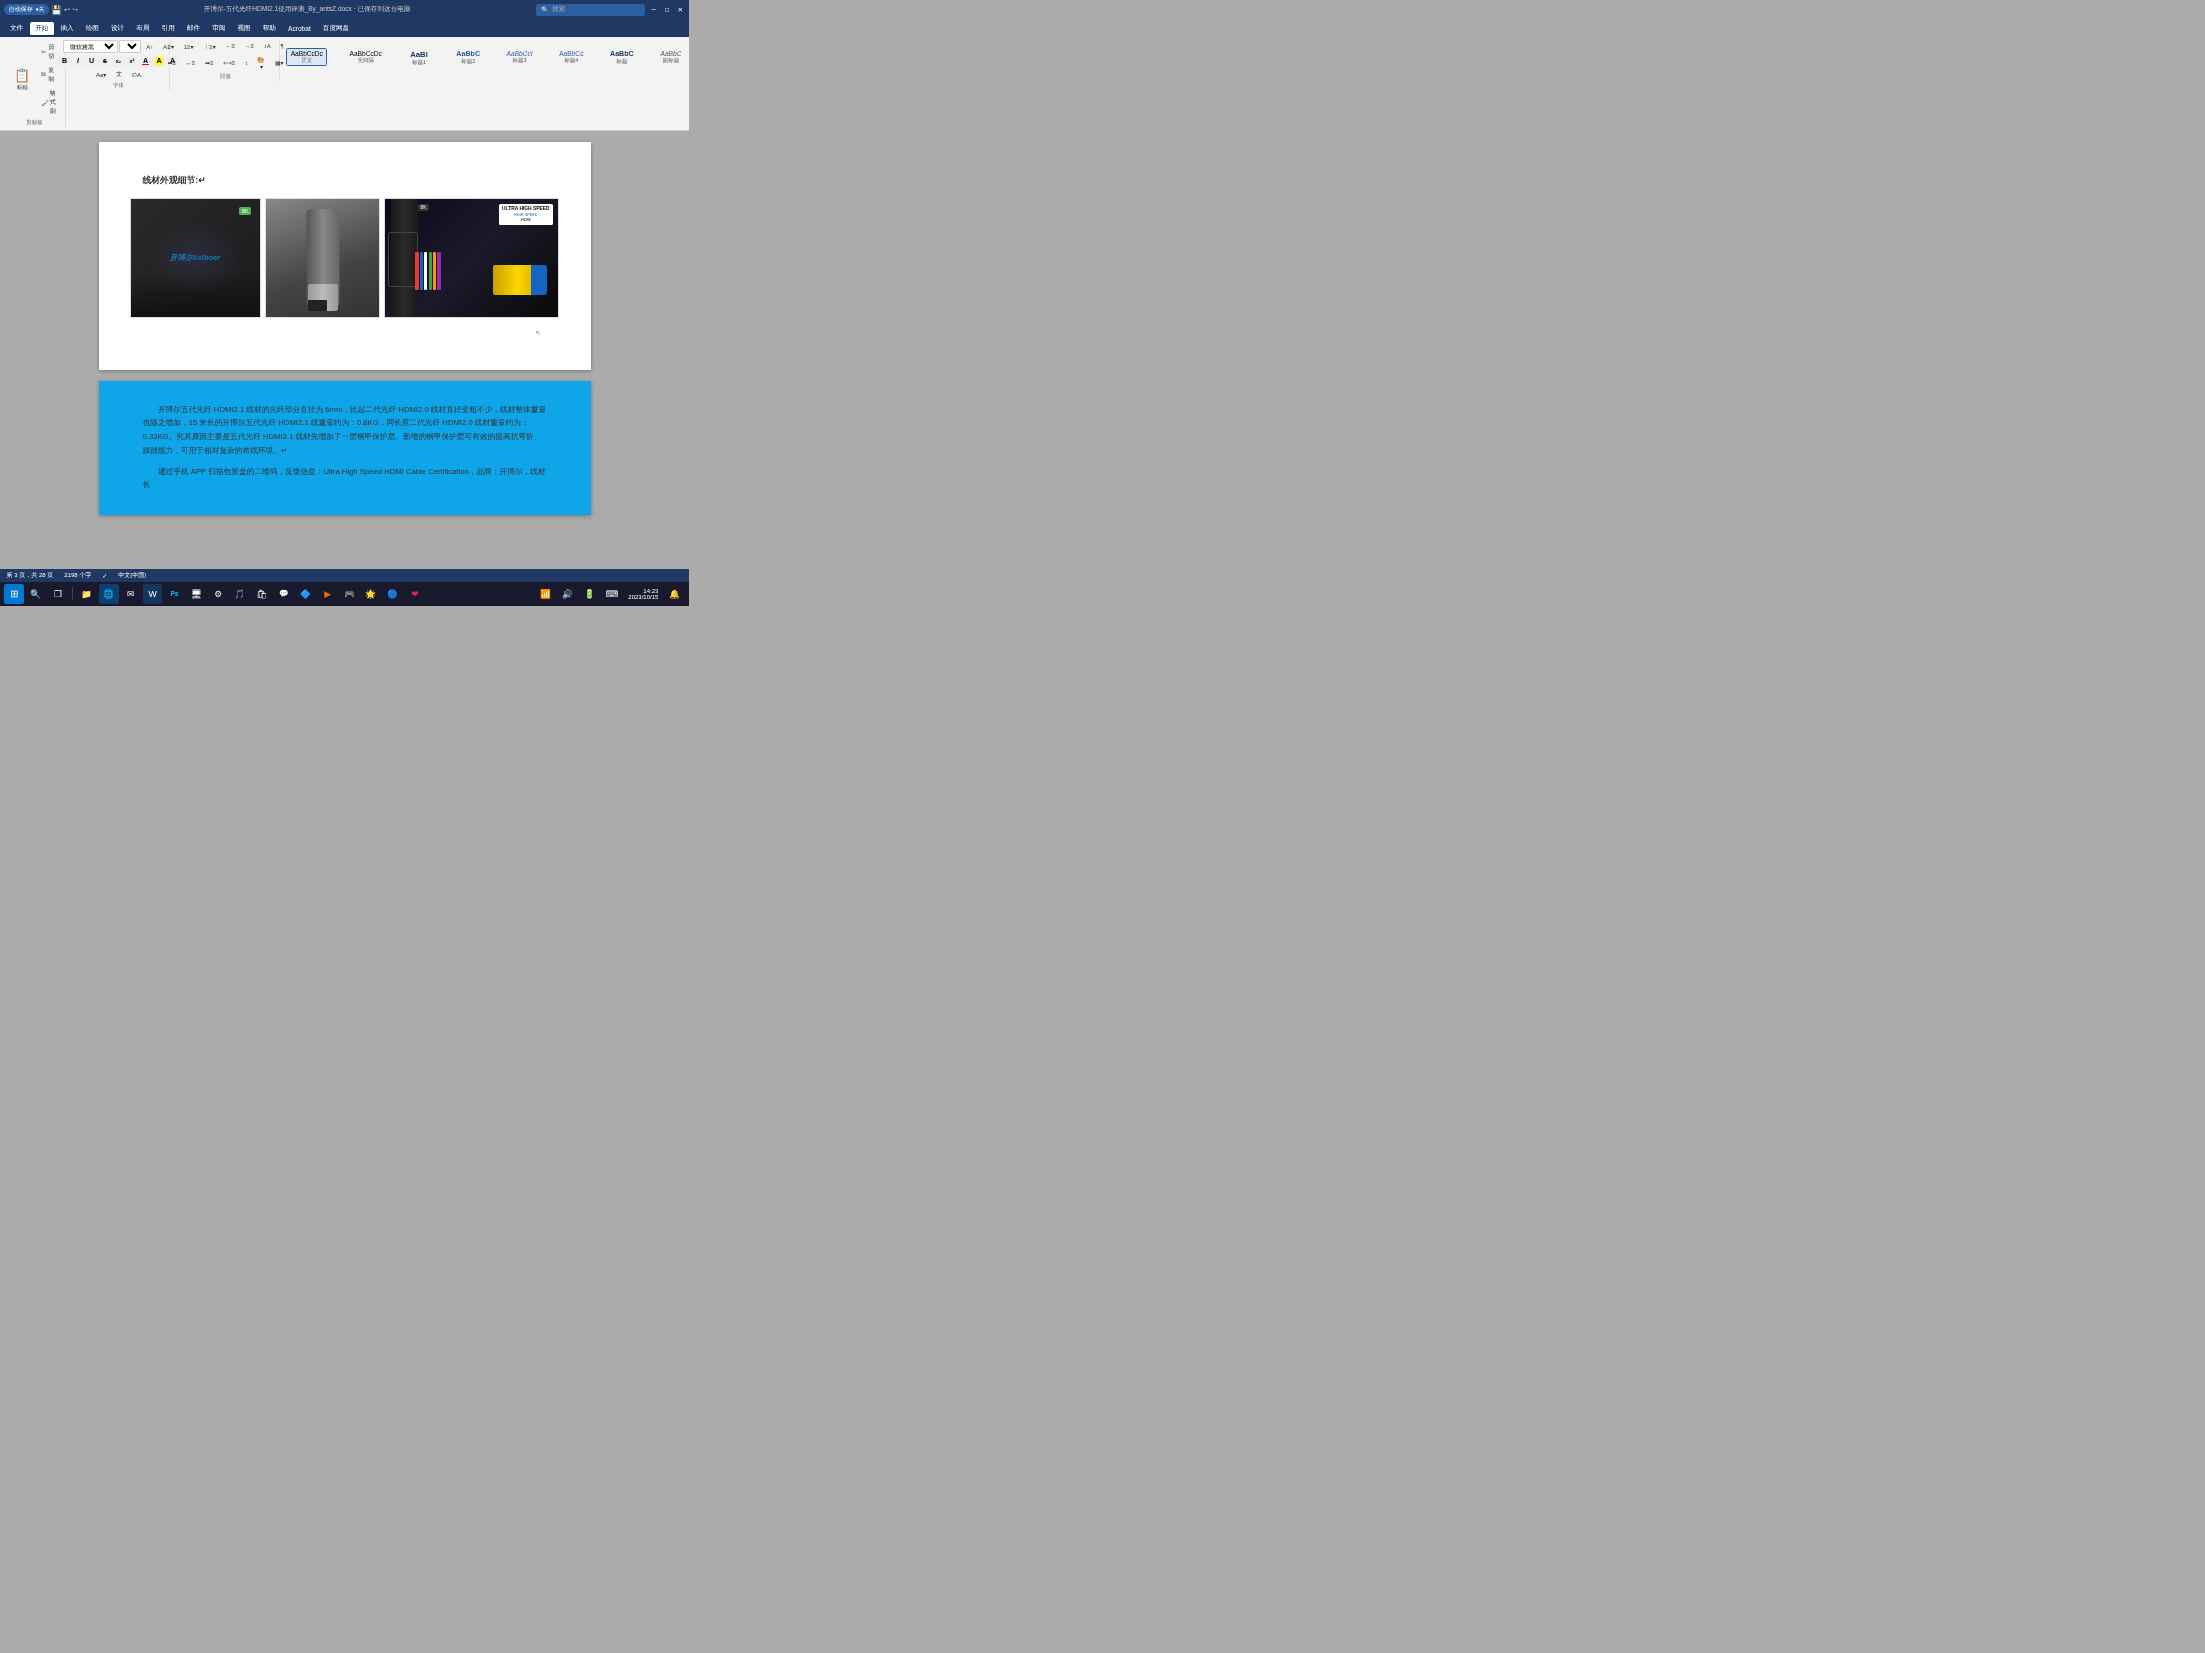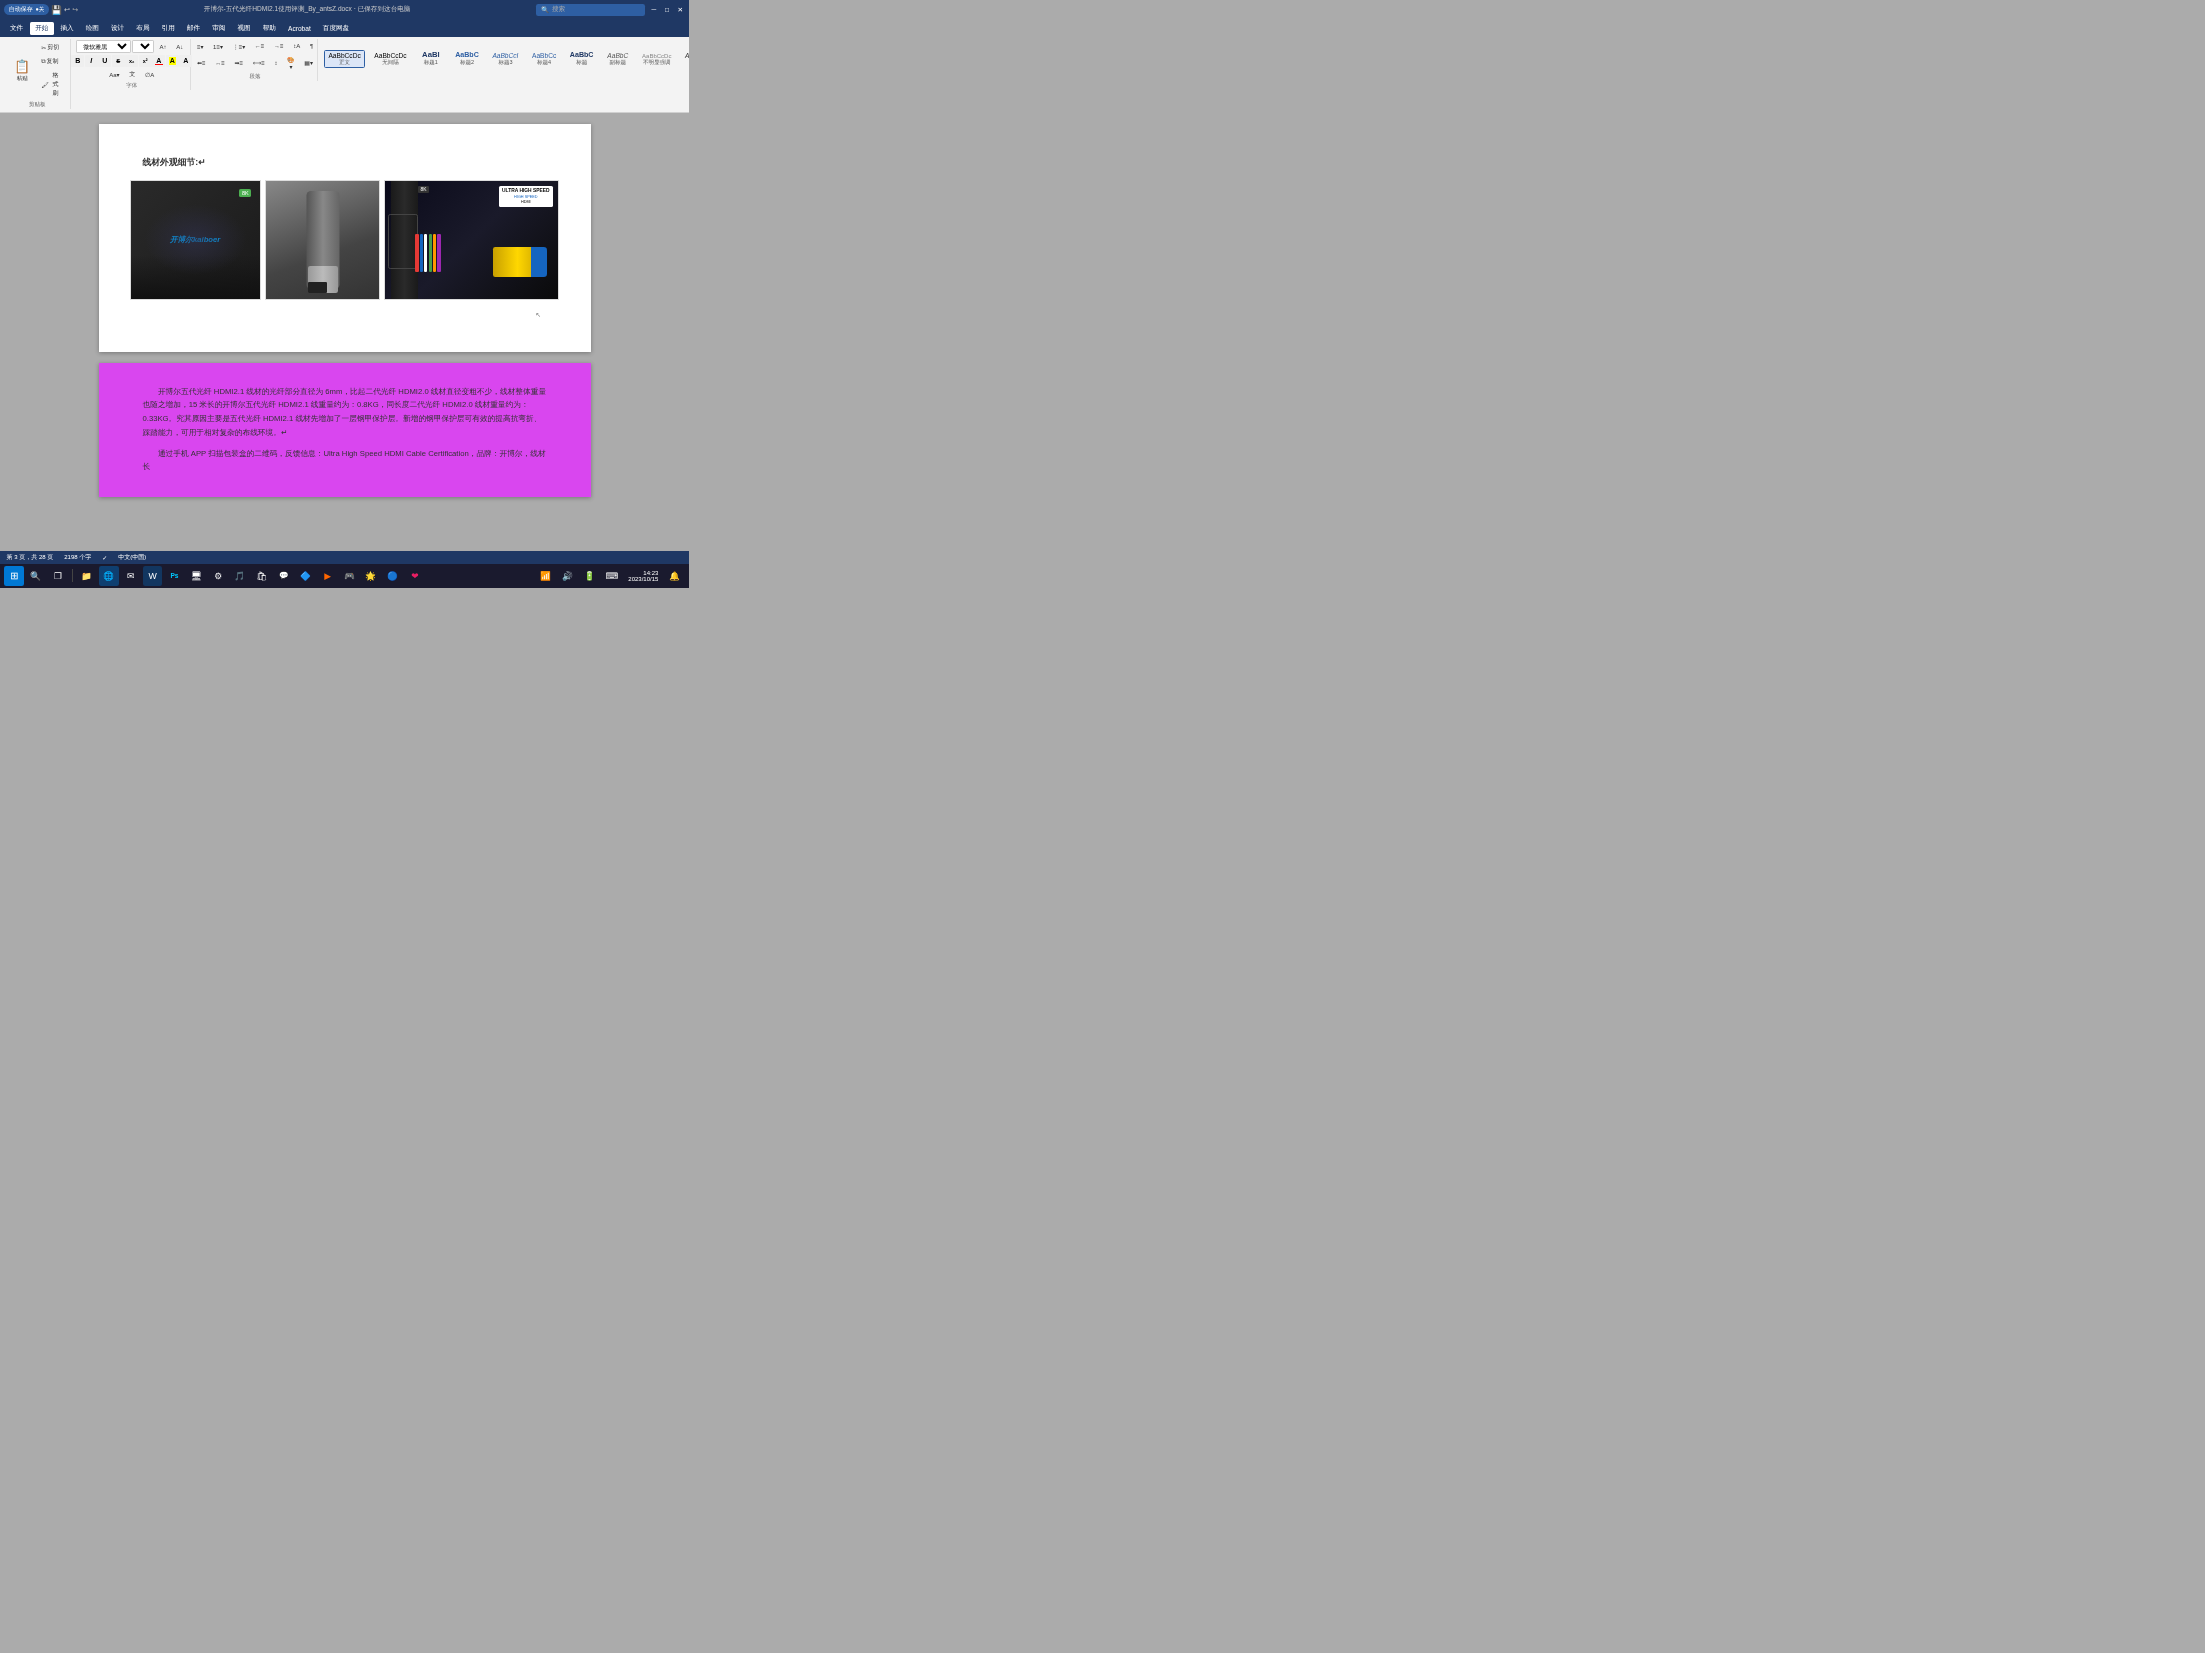--- a/index.html
+++ b/index.html
@@ -153,22 +153,22 @@
       background: white;
       padding: 1.1px 2.2px;
       font-size: 6px;
       border-radius: 1.1px;
       width: 22px;
     }
 
     
     .style-gallery {
       display: flex;
-      align-items: flex-end;
-      gap: 5px;
+      align-items: flex-start;
+      gap: 18px;
       flex-wrap: nowrap;
       overflow: hidden;
     }
     .style-item {
       border: 1.1px solid transparent;
       border-radius: 1.6px;
       padding: 1.1px 3.3px;
       font-size: 6.6px;
       cursor: pointer;
       white-space: nowrap;
@@ -307,21 +307,21 @@
       cursor: pointer;
     }
     .format-row {
       display: flex;
       align-items: center;
       gap: 0.5px;
     }
 
     
     .page2 {
-      background: #d946ef;
+      background: #0ea5e9;
       width: 492px;
       margin: 0 auto 11px auto;
       padding: 22px 44px 16.4px 44px;
       box-shadow: 0 1.1px 4.4px rgba(0,0,0,0.3);
     }
   </style>
 </head>
 <body>
 
 <div class="title-bar">

